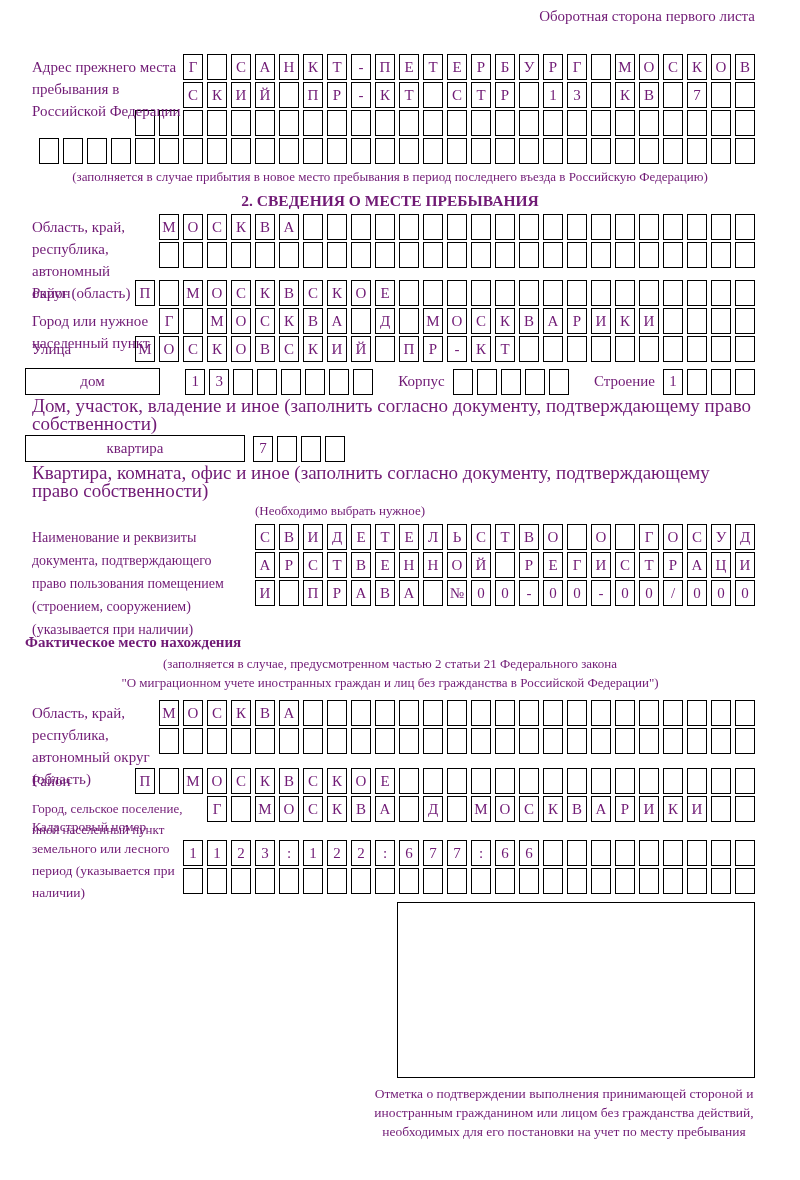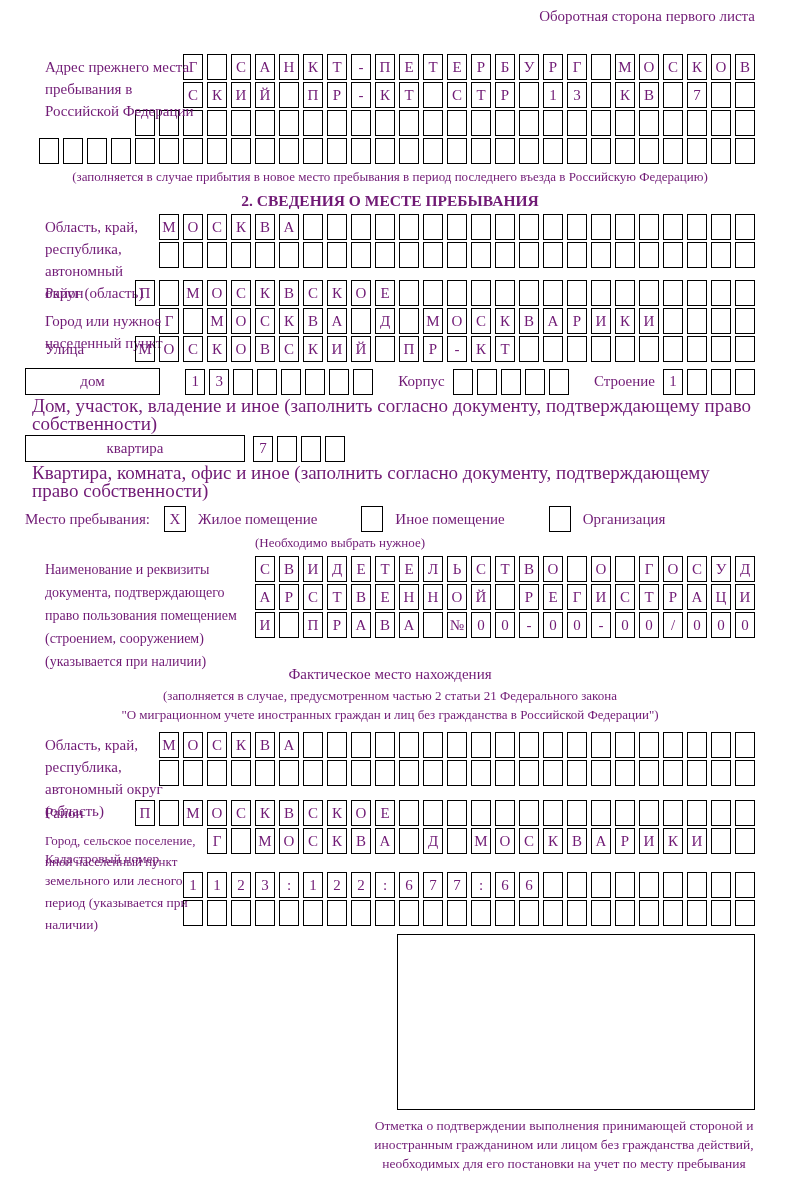--- a/index.html
+++ b/index.html
@@ -4,21 +4,21 @@
 <style>
   html,body { margin:0; padding:0; background:#fff; }
   .page {
     position:relative; width:800px; height:1180px; box-sizing:border-box;
     padding:8px 45px 0 25px; overflow:hidden;
     font-family:"Liberation Serif","DejaVu Serif",serif; color:#701a75; background:#fff;
   }
   .header-note { text-align:right; font-size:15px; height:20px; }
 
   .field { position:relative; }
-  .flabel { position:absolute; left:20px; top:2px; font-size:15px; line-height:22px; }
+  .flabel { position:absolute; left:7px; top:2px; font-size:15px; line-height:22px; }
   .rows { display:flex; flex-direction:column; gap:2px; align-items:flex-end; }
   .grid { display:flex; gap:4px; }
   .cell {
     box-sizing:border-box; width:20px; height:26px; border:1.5px solid #000;
     display:flex; align-items:center; justify-content:center;
     font-size:15px; font-family:"Liberation Serif","DejaVu Serif",serif;
   }
   .note-center { text-align:center; font-size:13px; line-height:18px; }
   .sec-title { text-align:center; font-weight:bold; font-size:15.5px; line-height:22px; margin-top:4px; }
 
@@ -49,21 +49,21 @@
   .checkbox {
     box-sizing:border-box; width:22px; height:26px; border:1.5px solid #000;
     display:flex; align-items:center; justify-content:center; font-size:15px; margin-right:12px;
   }
   .optlabel { margin-right:44px; }
   .choose-note { margin-top:2px; width:430px; margin-left:100px; text-align:center; font-size:13px; line-height:18px; }
 
   #doc-field { margin-top:4px; }
   #doc-field .flabel { width:210px; font-size:14px; line-height:23px; }
 
-  #fact-title { margin-top:26px; font-weight:normal; font-size:15px; text-align:center; line-height:20px; }
+  #fact-title { margin-top:26px; font-weight:bold; font-size:15px; line-height:20px; }
   #fact-note1, #fact-note2 { text-align:center; font-size:13px; line-height:19px; }
   #fact-note1 { margin-top:2px; }
 
   #oblast2 { margin-top:8px; }
   #oblast2 .flabel { width:140px; }
   #raion2 { margin-top:14px; }
   #gorod2 { margin-top:2px; }
   #gorod2 .flabel { width:168px; font-size:13px; line-height:21px; }
   #kadastr { margin-top:18px; }
   #kadastr .flabel { width:155px; font-size:13.5px; line-height:22px; top:-24px; }
@@ -404,29 +404,20 @@
     <div class="house-box kvart">квартира</div>
     <div class="grid">
         <span class="cell">7</span>
         <span class="cell"></span>
         <span class="cell"></span>
         <span class="cell"></span>
       </div>
   </div>
   <div class="row-caption">Квартира, комната, офис и иное (заполнить согласно документу, подтверждающему право собственности)</div>
 
-  <div class="mesto-row">
-    <span class="mlabel">Место пребывания:</span>
-    <span class="checkbox">X</span>
-    <span class="optlabel">Жилое помещение</span>
-    <span class="checkbox"></span>
-    <span class="optlabel">Иное помещение</span>
-    <span class="checkbox"></span>
-    <span>Организация</span>
-  </div>
   <div class="choose-note">(Необходимо выбрать нужное)</div>
 
   <div class="field" id="doc-field">
     <div class="flabel">Наименование и реквизиты документа, подтверждающего право пользования помещением (строением, сооружением) (указывается при наличии)</div>
     <div class="rows">
       <div class="grid">
           <span class="cell">С</span>
           <span class="cell">В</span>
           <span class="cell">И</span>
           <span class="cell">Д</span>

